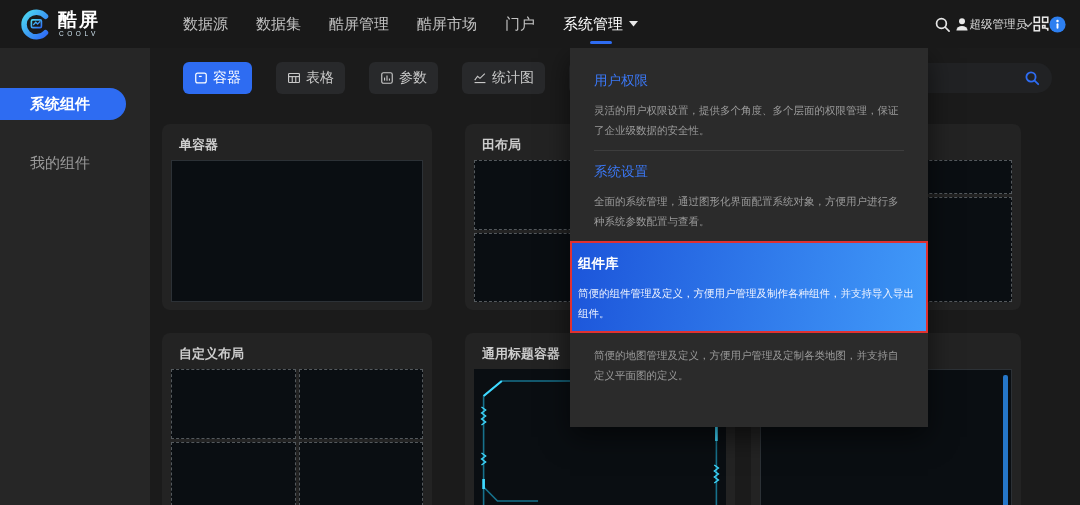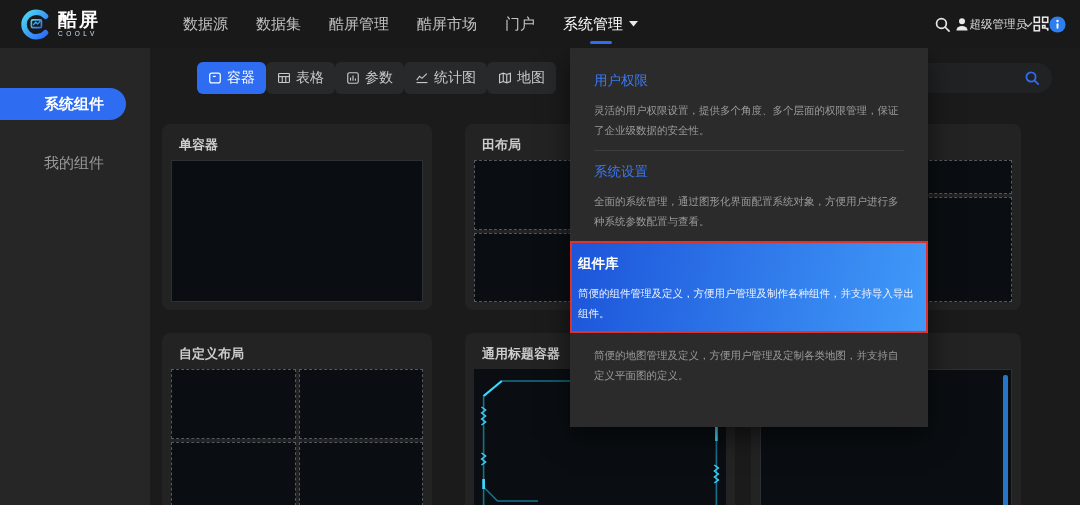--- a/index.html
+++ b/index.html
@@ -4,40 +4,40 @@
 <style>
   * { margin:0; padding:0; box-sizing:border-box; }
   html,body { background:#111; }
   body { font-family:"Liberation Sans","DejaVu Sans",sans-serif; }
 
   .screen { position:relative; width:1080px; height:505px; background:#1b1b1b; overflow:hidden; }
 
   
   .topbar { position:absolute; left:0; top:0; width:1080px; height:48px; background:#191919; z-index:30; display:flex; align-items:center; }
   .logo { width:150px; height:48px; display:flex; align-items:center; gap:7px; padding-left:20px; }
-  .logo-text { display:flex; flex-direction:column; line-height:1; }
+  .logo-text { display:flex; flex-direction:column; line-height:1;text-align:center; }
   .logo-cn { color:#fff; font-size:19px; font-weight:bold; letter-spacing:2px; }
   .logo-sub { color:#cfe3ef; font-size:6.5px; letter-spacing:3.5px; margin-top:2px; }
   .topnav { display:flex; gap:28px; margin-left:33px; height:48px; align-items:center; }
   .nav-item { position:relative; height:48px; display:flex; align-items:center; gap:6px; color:#c2c2c2; font-size:15px; cursor:pointer; white-space:nowrap; }
   .nav-item.active { color:#ffffff; }
   .nav-underline { position:absolute; bottom:4px; left:50%; transform:translateX(-50%); width:22px; height:3px; border-radius:2px; background:#2e6cf2; }
   .topbar-right { position:absolute; right:14px; top:0; height:48px; display:flex; align-items:center; }
   .username { color:#dcdcdc; font-size:11.5px; }
   .icon-btn { display:flex; align-items:center; cursor:pointer; }
 
   
   .sidebar { position:absolute; left:0; top:48px; width:150px; height:457px; background:#262626; z-index:5; }
-  .side-item { width:150px; height:32px; line-height:32px; padding-left:44px; font-size:15px; color:#9a9a9a; cursor:pointer; }
+  .side-item { width:150px; height:32px; line-height:32px; padding-left:30px; font-size:15px; color:#9a9a9a; cursor:pointer; }
   .side-item.active { width:126px; background:#2e6cf2; color:#fff; font-weight:bold; border-radius:0 16px 16px 0; }
   .side-item.first { margin-top:40px; }
   .side-item.second { margin-top:27px; }
 
   
-  .tabbar { position:absolute; left:197px; top:62px; display:flex; z-index:1; }
+  .tabbar { position:absolute; left:183px; top:62px; display:flex; gap:24px; z-index:1; }
   .tab { height:32px; display:flex; align-items:center; gap:5px; padding:0 11px; border-radius:6px; background:#28292b; color:#c9c9c9; font-size:14px; cursor:pointer; white-space:nowrap; }
   .tab.active { background:#2e6cf2; color:#fff; }
 
   
   .searchbox { position:absolute; right:28px; top:63px; width:312px; height:30px; background:#212224; border-radius:15px; display:flex; align-items:center; padding:0 12px; z-index:1; }
   .searchbox input { flex:1; background:transparent; border:none; outline:none; color:#ddd; font-size:12px; font-family:inherit; }
 
   
   .card { position:absolute; width:270px; height:186px; background:#232323; border-radius:8px; padding:8px 9px; z-index:1; cursor:pointer; }
   .card-title { font-size:13px; font-weight:bold; color:#cdcdcd; padding:4px 8px 8px; height:28px; }

